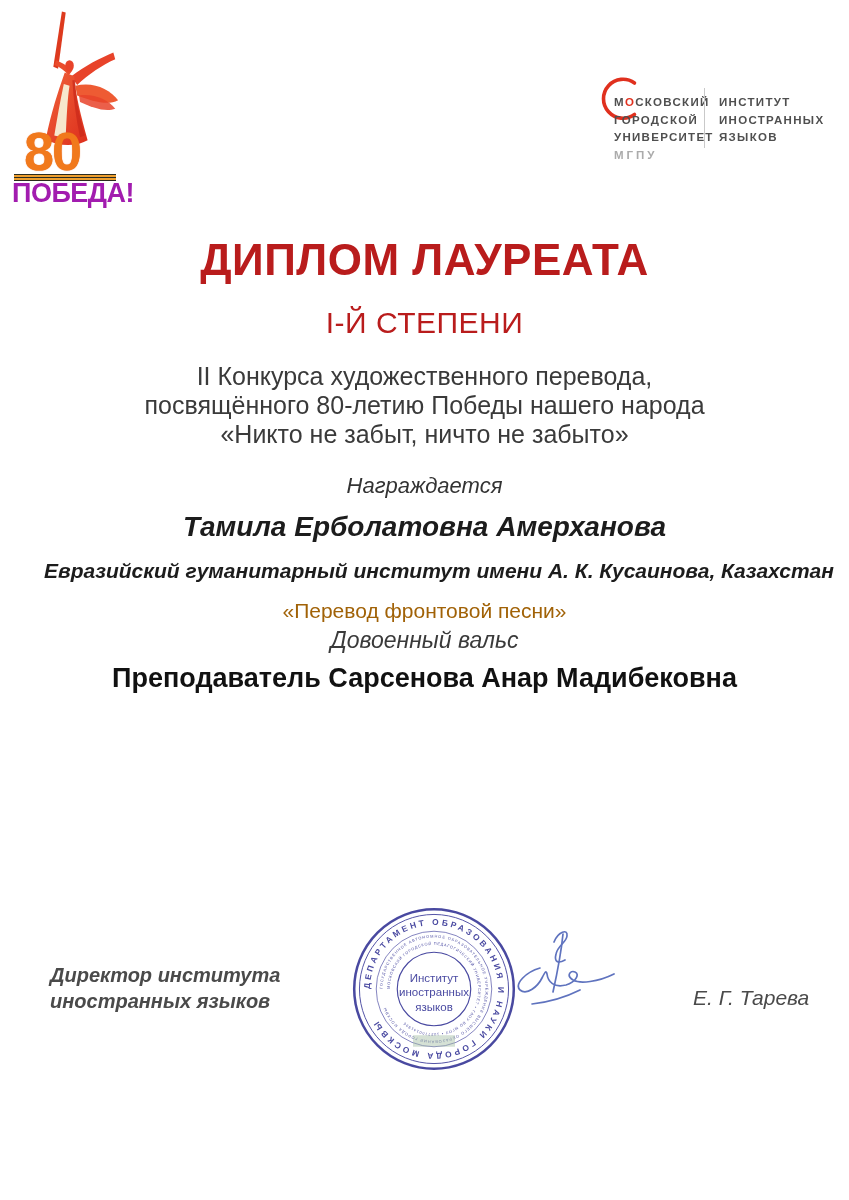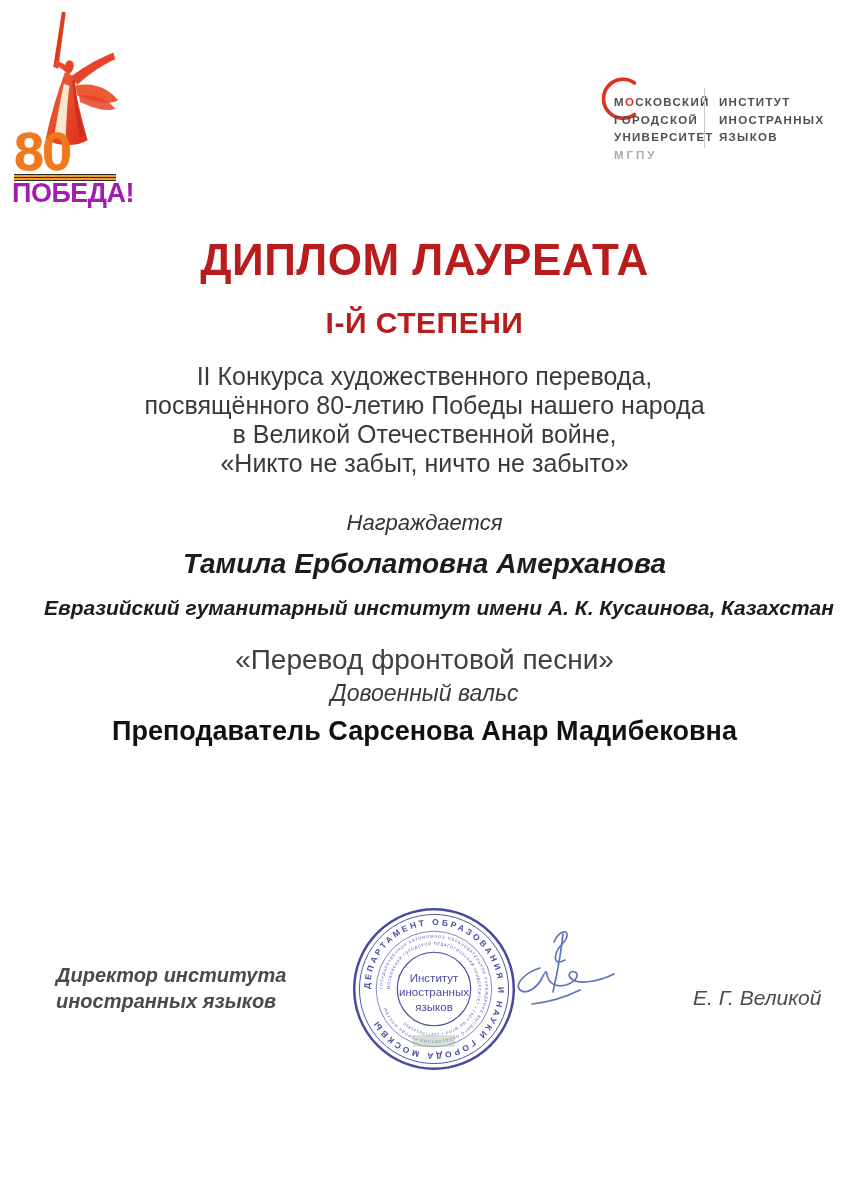--- a/index.html
+++ b/index.html
@@ -10,21 +10,21 @@
     width: 849px; height: 1200px;
     margin: 0 auto;
     background: #ffffff;
     overflow: hidden;
   }
 
   
   .victory-logo { position:absolute; left:12px; top:8px; width:112px; height:195px; }
   .victory-logo .statue { position:absolute; left:8px; top:0; }
   .victory-num {
-    position:absolute; left:2px; top:116px;
+    position:absolute; left:12px; top:116px;
     font-size:54px; font-weight:900; line-height:1; letter-spacing:-2px;
     color:#F1791C;
     text-shadow: 0 0 1px #e45e14;
   }
   .victory-ribbon {
     position:absolute; left:2px; top:166px; width:102px; height:7px;
     background: linear-gradient(to bottom,
       #2b2b20 0 20%, #ED9F2F 20% 40%, #2b2b20 40% 60%, #ED9F2F 60% 80%, #2b2b20 80% 100%);
   }
   .victory-word {
@@ -47,33 +47,33 @@
   .uni-divider { position:absolute; left:108px; top:16px; width:1px; height:60px; background:#C9C9C9; }
   .uni-right {
     position:absolute; left:123px; top:22px;
     font-size:11.5px; font-weight:bold; letter-spacing:1.3px;
     color:#4F4F4F; line-height:17.5px; white-space:nowrap;
   }
 
   
   .main { position:absolute; left:0; right:0; top:238px; text-align:center; }
   .title   { font-size:44px; font-weight:bold; line-height:1; color:#B91C1C; letter-spacing:0.5px; }
-  .degree  { font-size:30px; font-weight:bold; line-height:1; color:#B91C1C; margin-top:26px; letter-spacing:0.5px; }
+  .degree  { font-size:30px; font-weight:normal; line-height:1; color:#B91C1C; margin-top:26px; letter-spacing:0.5px; }
   .contest { margin-top:24px; font-size:25px; font-weight:300; line-height:29px; color:#3A3A3A; }
-  .awarded-label { margin-top:32px; font-size:22px; font-style:italic; color:#333333; }
+  .awarded-label { margin-top:24px; font-size:22px; font-style:italic; color:#333333; }
   .recipient { margin-top:12px; font-size:28px; font-weight:bold; font-style:italic; color:#1C1C1C; }
   .recipient-inst { margin-top:16px; font-size:21px; font-weight:bold; font-style:italic; color:#1C1C1C;padding-left:29px; }
   .nomination-label { margin-top:56px; font-size:19px; font-weight:300; color:#444444; }
-  .nomination { margin-top:24px; font-size:28px; font-weight:300; color:#404040; }
+  .nomination { margin-top:16px; font-size:21px; font-weight:300; color:#a16207; }
   .work-title { margin-top:4px; font-size:23px; font-weight:300; font-style:italic; color:#3A3A3A; }
   .teacher { margin-top:9px; font-size:27px; font-weight:bold; color:#111111; }
 
   
   .director {
-    position:absolute; left:56px; top:962px;
+    position:absolute; left:50px; top:962px;
     font-size:20px; font-style:italic; font-weight:bold; color:#4A4A4A; line-height:26px;
   }
   .signer {
     position:absolute; left:693px; top:986px;
     font-size:21px; font-style:italic; color:#4A4A4A; white-space:nowrap;
   }
   .stamp-wrap { position:absolute; left:350px; top:905px; width:168px; height:168px; opacity:0.92; }
   .signature-wrap { position:absolute; left:462px; top:912px; width:180px; height:120px; }
 </style>
 </head>
@@ -128,21 +128,20 @@
       <div>ЯЗЫКОВ</div>
     </div>
   </div>
 
   <div class="main">
     <div class="title">ДИПЛОМ ЛАУРЕАТА</div>
     <div class="degree">I-Й СТЕПЕНИ</div>
     <div class="contest">
       <div>II Конкурса художественного перевода,</div>
       <div>посвящённого 80-летию Победы нашего народа</div>
-      <div>в Великой Отечественной войне,</div>
       <div>«Никто не забыт, ничто не забыто»</div>
     </div>
     <div class="awarded-label">Награждается</div>
     <div class="recipient">Тамила Ерболатовна Амерханова</div>
     <div class="recipient-inst">Евразийский гуманитарный институт имени А. К. Кусаинова, Казахстан</div>
     <div class="nomination">«Перевод фронтовой песни»</div>
     <div class="work-title">Довоенный вальс</div>
     <div class="teacher">Преподаватель Сарсенова Анар Мадибековна</div>
   </div>
 
@@ -190,15 +189,15 @@
 
         <path d="M101,22 C99,42 95,62 91,80"></path>
 
         <path d="M78,56 C64,60 52,72 58,78 C65,84 76,74 80,66 C83,60 84,58 85,62 C86,70 92,76 104,73 C114,70 118,62 113,60 C108,58 104,64 111,68 C118,72 136,70 152,62"></path>
 
         <path d="M118,78 C106,84 88,90 70,92"></path>
       </g>
     </svg>
   </div>
 
-  <div class="signer">Е. Г. Великой</div>
+  <div class="signer">Е. Г. Тарева</div>
 
 </div>
 
 </body></html>

